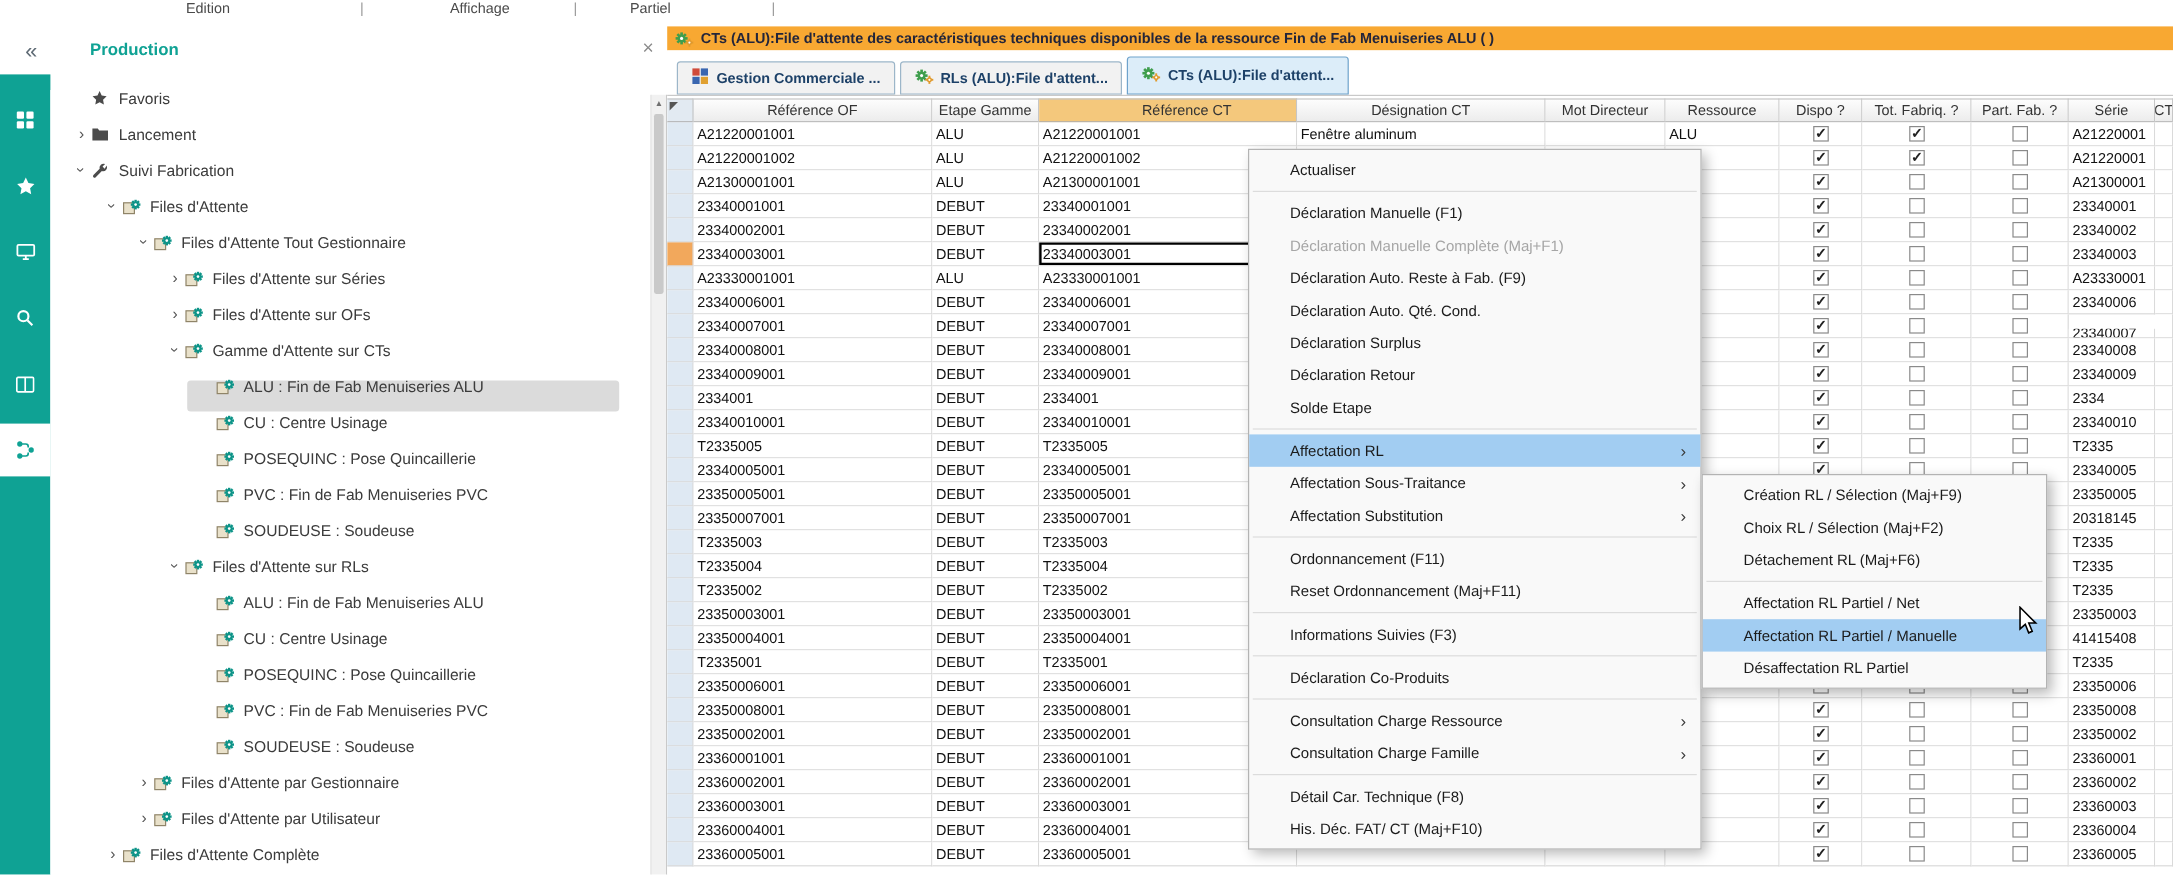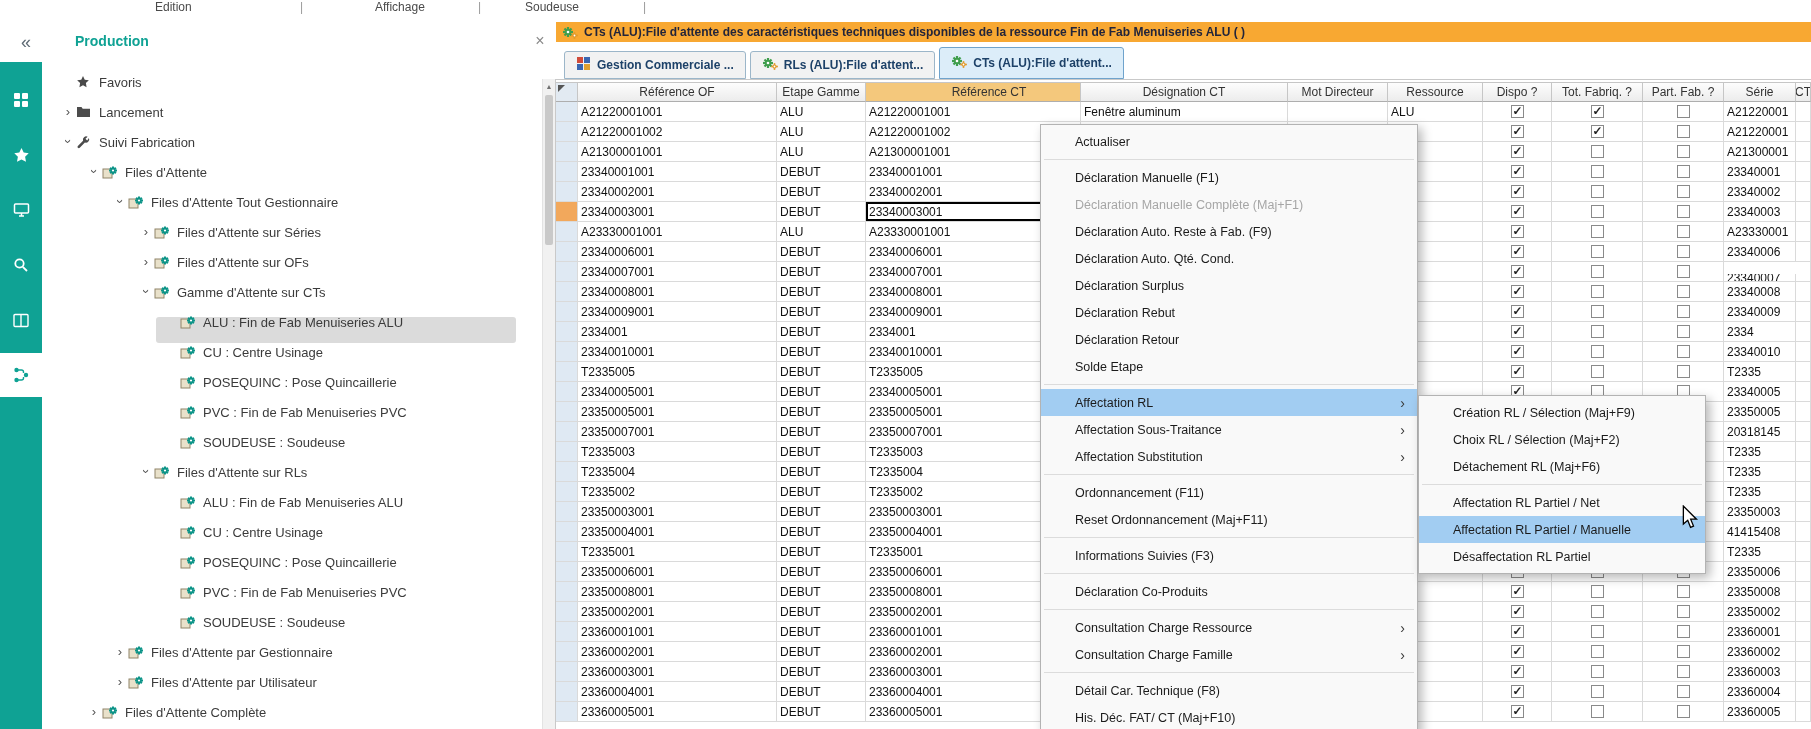--- a/index.html
+++ b/index.html
@@ -79,21 +79,21 @@
 </head>
 <body>
 
 <div id="app">
 
   <div id="menubar">
     <span class="mitem" style="left:155px">Edition</span>
     <span class="msep" style="left:300px">|</span>
     <span class="mitem" style="left:375px">Affichage</span>
     <span class="msep" style="left:478px">|</span>
-    <span class="mitem" style="left:525px">Soudeuse</span>
+    <span class="mitem" style="left:525px">Partiel</span>
     <span class="msep" style="left:643px">|</span>
   </div>
 
   <div id="rail">
       <div class="rail-item" style="top: 16px;">
         <span class="rail-glyph">
           <svg width="16" height="16" viewBox="0 0 16 16" fill="currentColor">
             <rect x="1" y="1" width="6" height="6" rx="1"></rect>
             <rect x="9" y="1" width="6" height="6" rx="1"></rect>
             <rect x="1" y="9" width="6" height="6" rx="1"></rect>
@@ -1690,23 +1690,20 @@
       <div class="menu-item">
         <span class="mi-label">Déclaration Auto. Reste à Fab. (F9)</span>
       </div>
       <div class="menu-item">
         <span class="mi-label">Déclaration Auto. Qté. Cond.</span>
       </div>
       <div class="menu-item">
         <span class="mi-label">Déclaration Surplus</span>
       </div>
       <div class="menu-item">
-        <span class="mi-label">Déclaration Rebut</span>
-      </div>
-      <div class="menu-item">
         <span class="mi-label">Déclaration Retour</span>
       </div>
       <div class="menu-item">
         <span class="mi-label">Solde Etape</span>
       </div>
       <div class="menu-sep"></div>
       <div class="menu-item highlighted">
         <span class="mi-label">Affectation RL</span>
         <span class="mi-arrow">›</span>
       </div>

